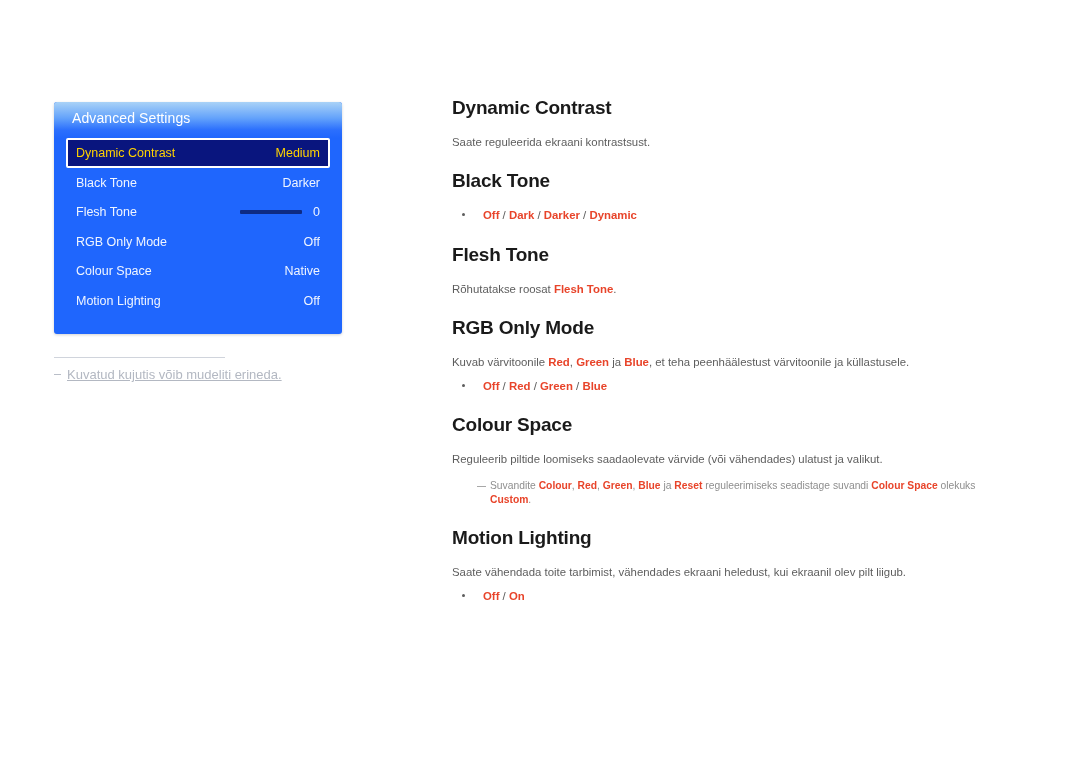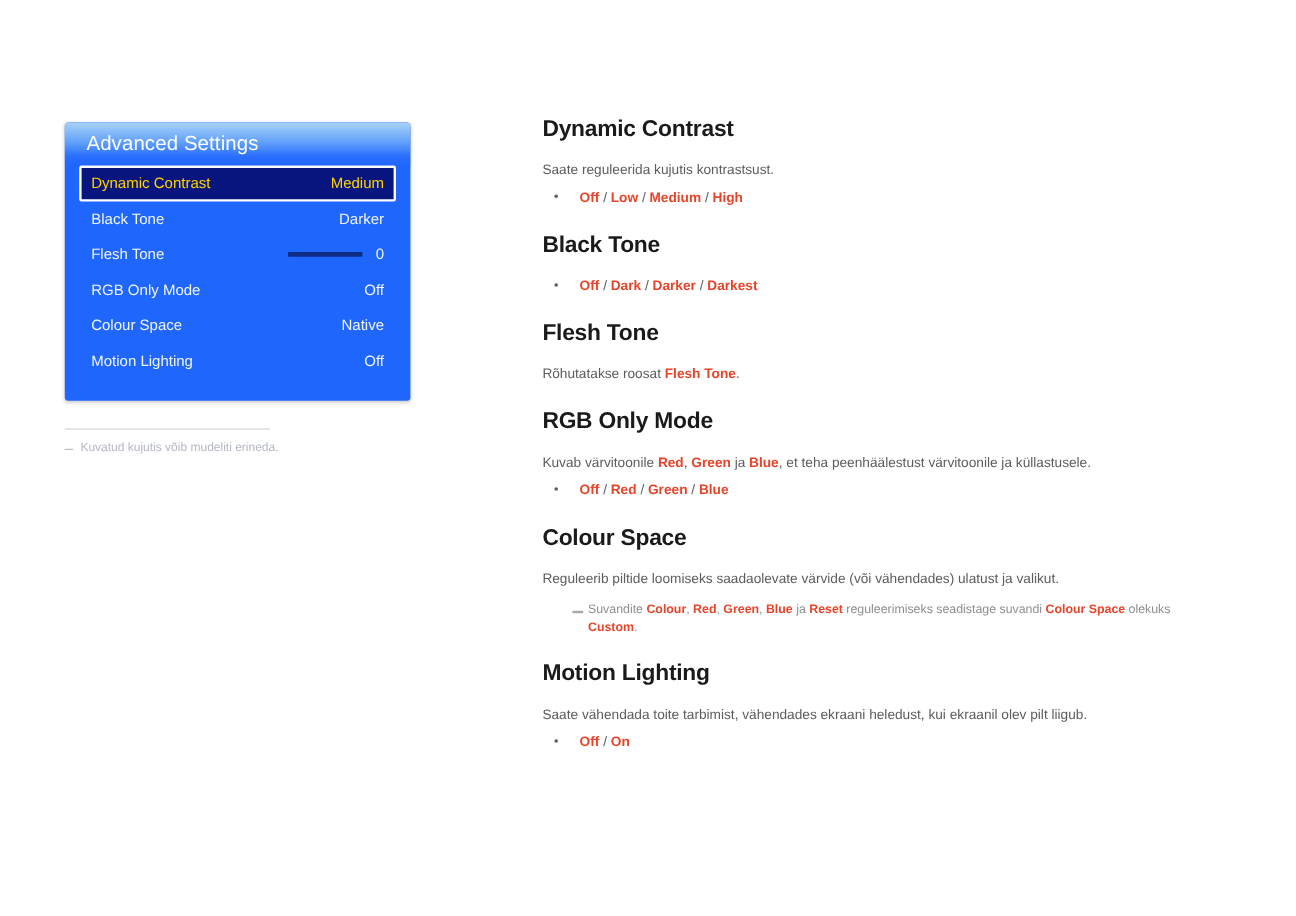--- a/index.html
+++ b/index.html
@@ -30,21 +30,21 @@
   }
   #osd-header {
     height: 36px;
     background: linear-gradient(to bottom, #a9d2f7 0%, #63a2fb 45%, #2b6ffd 78%, #1f66fd 100%);
     position: relative;
   }
   #osd-title {
     position: absolute;
     left: 18px;
     top: 8px;
-    font-size: 17px;
+    font-size: 14px;
     color: #ffffff;
     letter-spacing: 0.1px;
     white-space: nowrap;
   }
   .osd-rows {
     padding: 0 12px;
   }
   .osd-row {
     position: relative;
     height: 29.5px;
@@ -108,23 +108,24 @@
   }
   #osd-note-dash {
     display: inline-block;
     width: 7px;
     height: 1px;
     background: #b9bec8;
     margin-top: 7px;
     flex: 0 0 auto;
   }
   #osd-note-text {
-    font-size: 10px;
+    font-size: 13px;
     color: #b3b8c2;
     line-height: 1.3;
+    text-decoration: underline;
   }
 
   
   #content {
     position: absolute;
     left: 452px;
     top: 98px;
     width: 560px;
   }
   .section { margin-bottom: 21px; }
@@ -234,31 +235,27 @@
   <div id="osd-note-rule"></div>
   <div id="osd-note-row">
     <span id="osd-note-dash"></span>
     <span id="osd-note-text">Kuvatud kujutis võib mudeliti erineda.</span>
   </div>
 </div>
 
 <div id="content">
     <div class="section">
       <h2 class="sec-title">Dynamic Contrast</h2>
-      <p class="sec-desc">Saate reguleerida kujutis kontrastsust.</p>
-      <div class="bullet-row">
-        <span class="bullet-dot"></span>
-        <span class="bullet-text"><span>Off</span><span class="sep"> / </span><span>Low</span><span class="sep"> / </span><span>Medium</span><span class="sep"> / </span><span>High</span></span>
-      </div>
+      <p class="sec-desc">Saate reguleerida ekraani kontrastsust.</p>
     </div>
     <div class="section">
       <h2 class="sec-title">Black Tone</h2>
       <div class="bullet-row">
         <span class="bullet-dot"></span>
-        <span class="bullet-text"><span>Off</span><span class="sep"> / </span><span>Dark</span><span class="sep"> / </span><span>Darker</span><span class="sep"> / </span><span>Darkest</span></span>
+        <span class="bullet-text"><span>Off</span><span class="sep"> / </span><span>Dark</span><span class="sep"> / </span><span>Darker</span><span class="sep"> / </span><span>Dynamic</span></span>
       </div>
     </div>
     <div class="section">
       <h2 class="sec-title">Flesh Tone</h2>
       <p class="sec-desc"><span>Rõhutatakse roosat </span><span class="r">Flesh Tone</span><span>.</span></p>
     </div>
     <div class="section">
       <h2 class="sec-title">RGB Only Mode</h2>
       <p class="sec-desc"><span>Kuvab värvitoonile </span><span class="r">Red</span><span>, </span><span class="r">Green</span><span> ja </span><span class="r">Blue</span><span>, et teha peenhäälestust värvitoonile ja küllastusele.</span></p>
       <div class="bullet-row">

